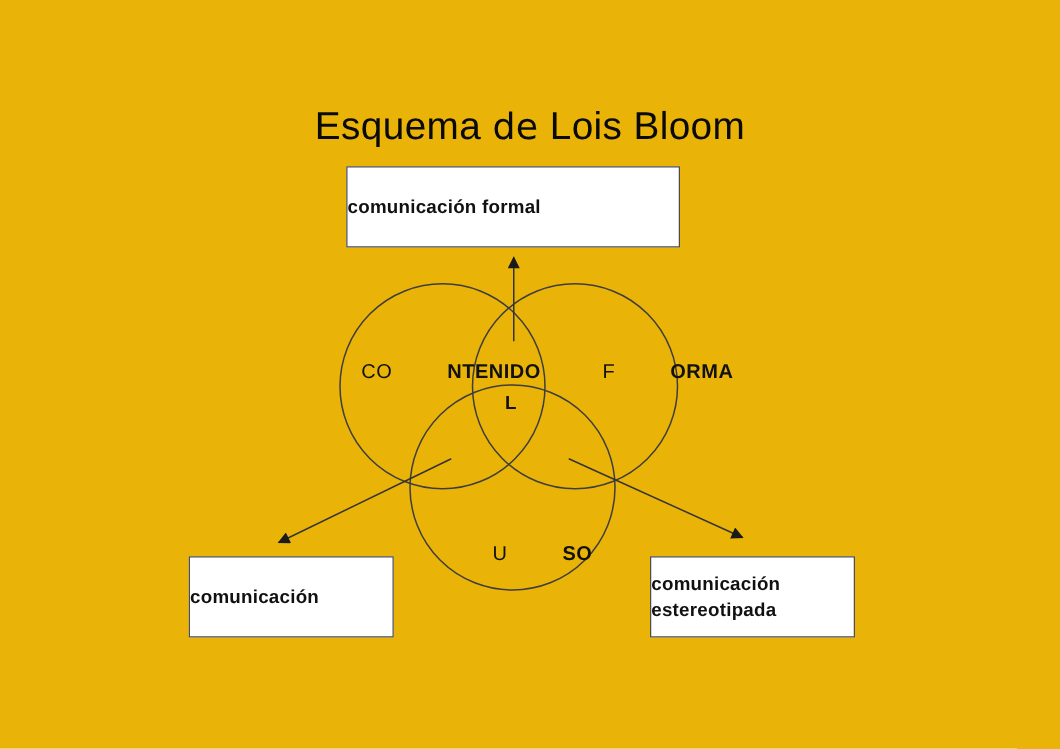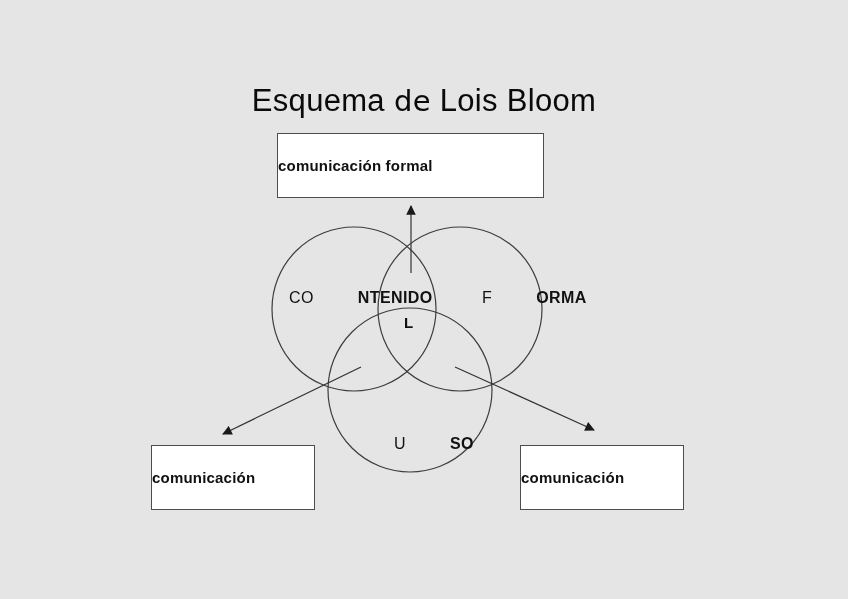--- a/index.html
+++ b/index.html
@@ -4,21 +4,21 @@
 <style>
   html, body {
     margin: 0;
     padding: 0;
     background: #ffffff;
   }
   .page {
     position: relative;
     width: 848px;
     height: 599px;
-    background: #e5e5e5;
+    background: #eab308;
     font-family: "Liberation Sans", sans-serif;
     color: #000000;
     overflow: hidden;
   }
   .title {
     position: absolute;
     top: 84px;
     left: 0;
     width: 100%;
     text-align: center;
@@ -123,15 +123,16 @@
   <div class="lbl-center">L</div>
 
   <div class="vlabel lbl-uso"><span>U</span><b>SO</b></div>
 
   <div class="box box-bl">
     <span>comunicación</span>
   </div>
 
   <div class="box box-br">
     <span>comunicación</span>
+    <span>estereotipada</span>
   </div>
 
 </div>
 
 </body></html>

